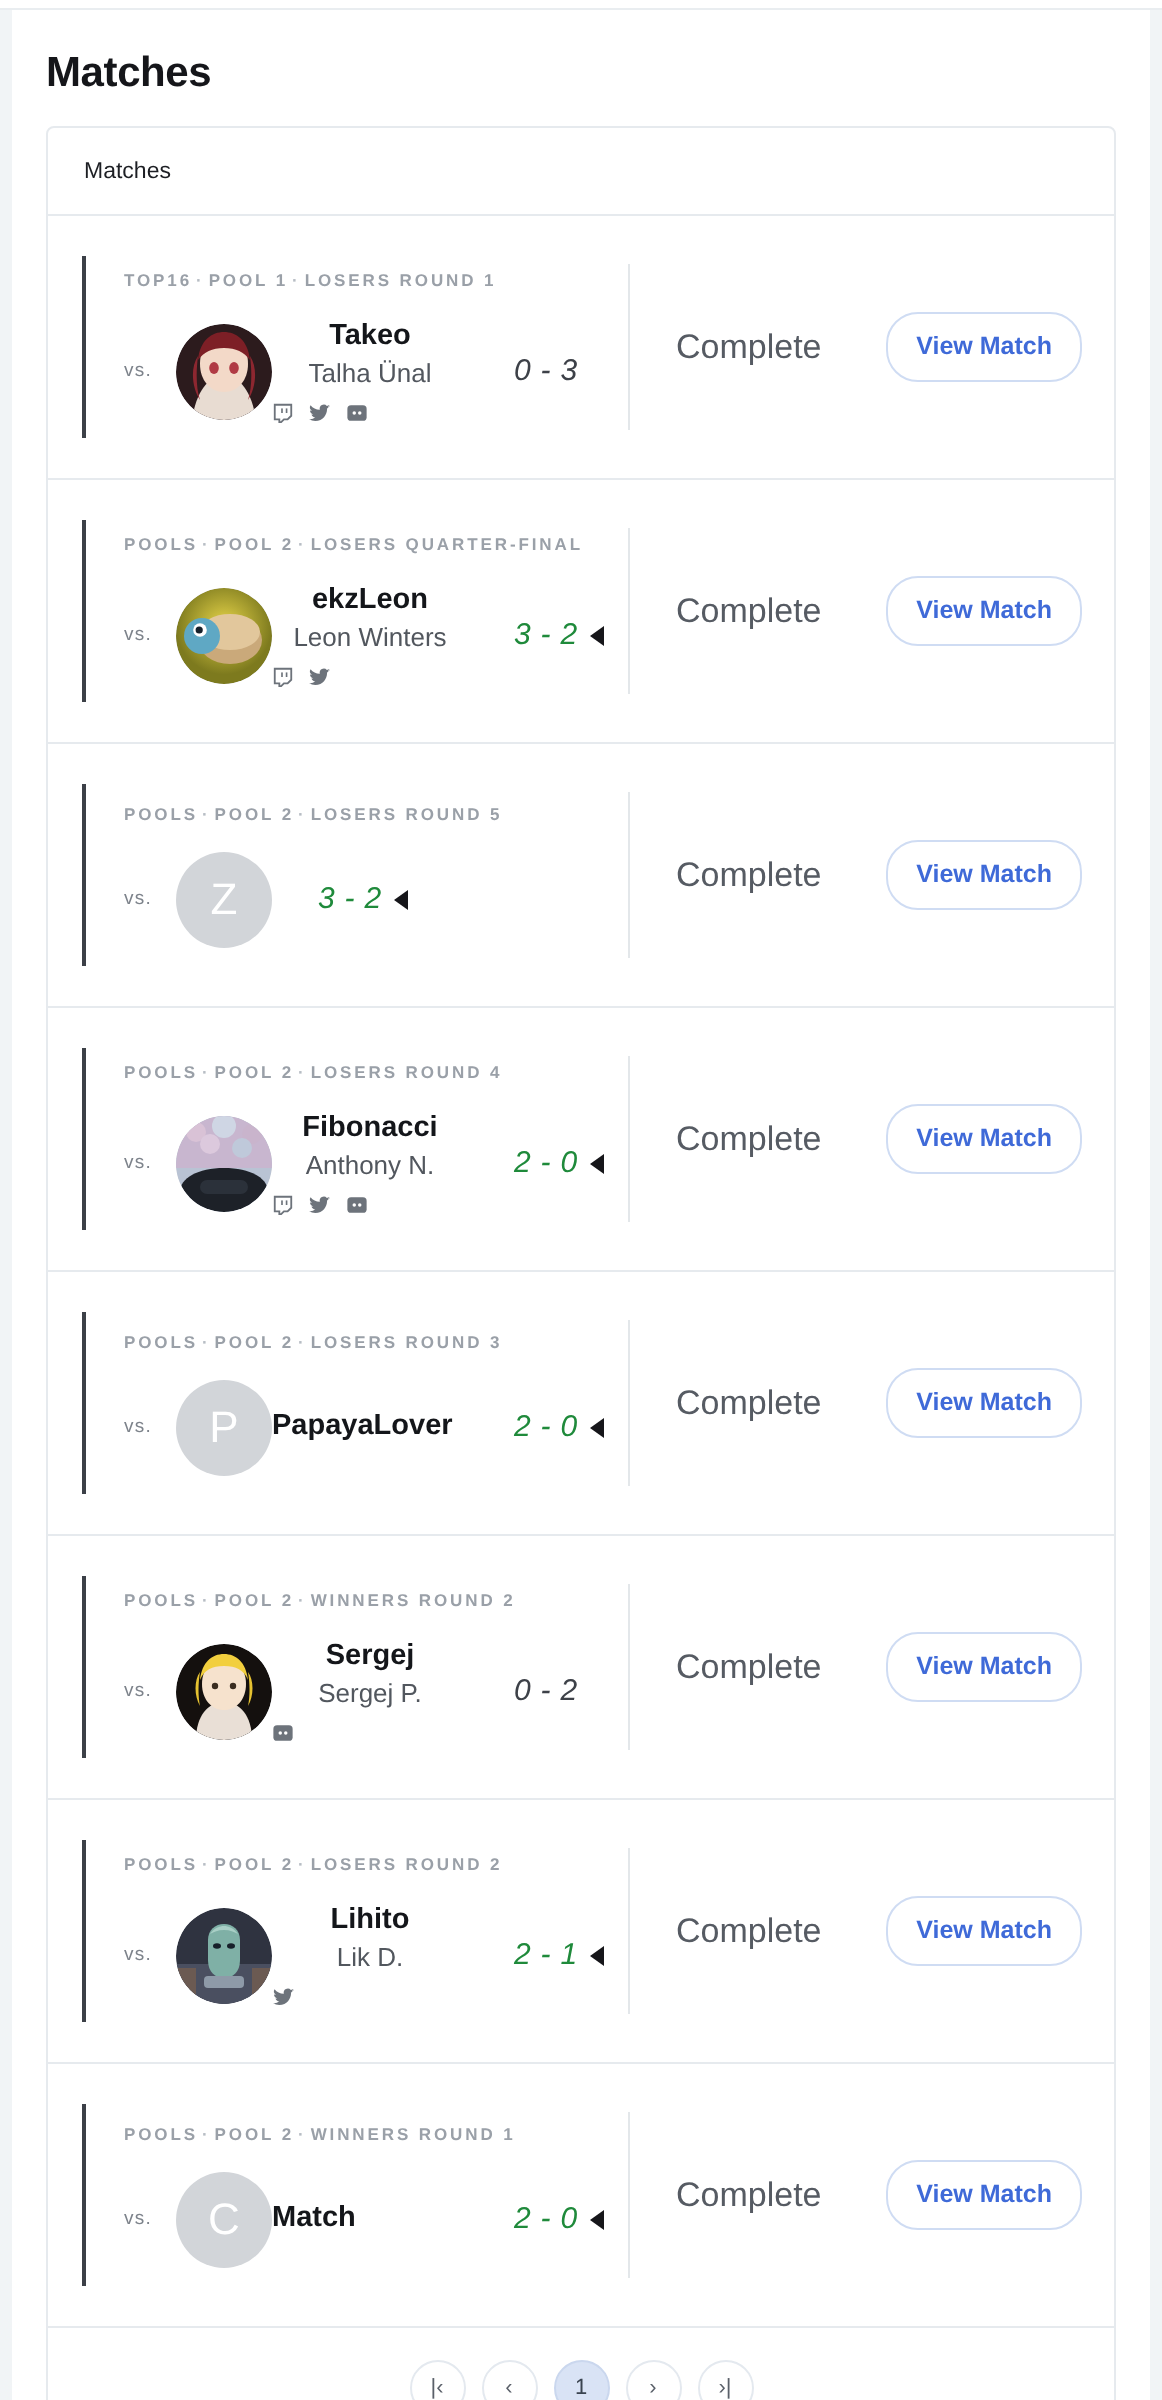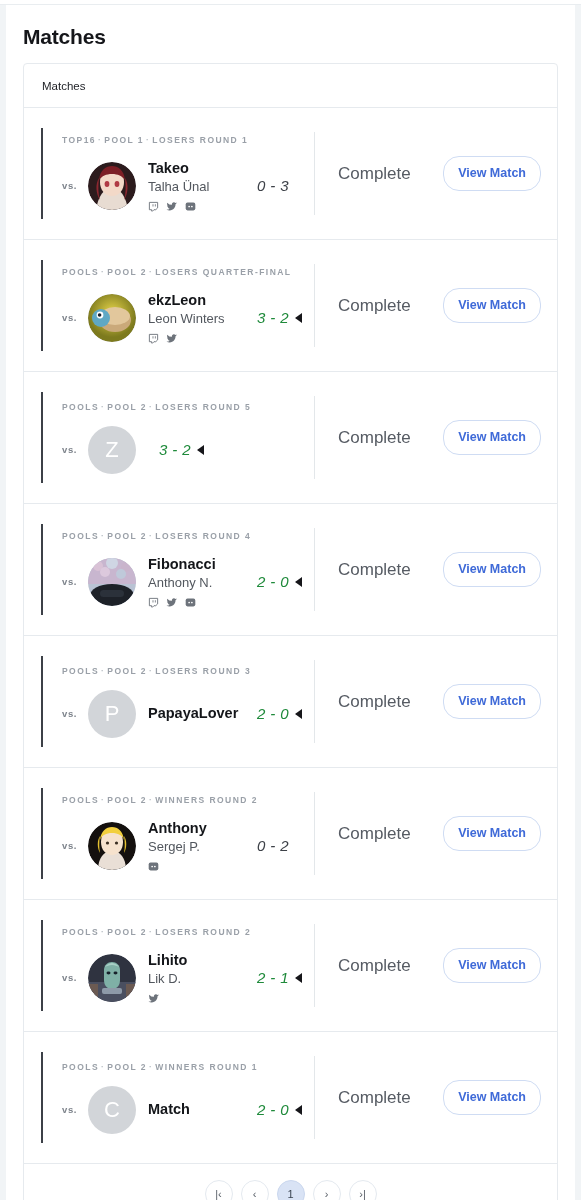--- a/index.html
+++ b/index.html
@@ -97,21 +97,21 @@
 
   .opponent-line {
     display: flex;
     align-items: center;
   }
 
   .vs-text {
     font-size: 9.5px;
     letter-spacing: 0.6px;
     color: #7d838b;
-    font-weight: 700;
+    font-weight: 400;
     width: 26px;
     flex: 0 0 26px;
   }
 
   .avatar {
     width: 48px; height: 48px;
     border-radius: 50%;
     flex: 0 0 48px;
     overflow: hidden;
     position: relative;
@@ -121,23 +121,24 @@
     width: 100%; height: 100%;
     display: flex; align-items: center; justify-content: center;
     color: #ffffff;
     font-size: 22px;
     font-weight: 400;
     background: #d2d5d9;
   }
   .avatar svg { display: block; width: 48px; height: 48px; }
 
   .player-block {
-    margin-left: 12px;
+    margin-left: 0;
     min-width: 0;
     flex: 1 1 auto;
+    text-align: center;
   }
   .player-block.centered {
     display: flex;
     align-items: center;
     min-height: 48px;
   }
   .player-name {
     font-size: 14.5px;
     font-weight: 700;
     color: #14161a;
@@ -504,21 +505,21 @@
                     <path d="M10 48c0-12 6-19 14-19s14 7 14 19z" fill="#e9dfd6"></path>
                     <path d="M13 20c0-8 5-13 11-13s11 5 11 13-5 13-11 13-11-5-11-13z" fill="#f6e2cd"></path>
                     <path d="M12 18c1-9 6-13 12-13s11 4 12 13c-2-5-6-7-12-7s-10 2-12 7z" fill="#f2cf3e"></path>
                     <path d="M12 14c-1 6-1 12 0 17-3-5-3-13 0-17zM36 14c1 6 1 12 0 17 3-5 3-13 0-17z" fill="#e6c231"></path>
                     <circle cx="19.5" cy="21" r="1.6" fill="#3a2d20"></circle>
                     <circle cx="28.5" cy="21" r="1.6" fill="#3a2d20"></circle>
                   </g>
                 </svg>
               </span>
               <div class="player-block">
-                <div class="player-name">Anthony</div>
+                <div class="player-name">Sergej</div>
                 <div class="player-real">Sergej P.</div>
                 <div class="socials">
                   <span>
                     <svg width="11" height="11" viewBox="0 0 24 24" aria-hidden="true">
                       <rect x="1.5" y="3.5" width="21" height="17" rx="4" fill="#6d737b"></rect>
                       <circle cx="9" cy="12" r="1.9" fill="#ffffff"></circle>
                       <circle cx="15" cy="12" r="1.9" fill="#ffffff"></circle>
                     </svg>
                   </span>
                 </div>

